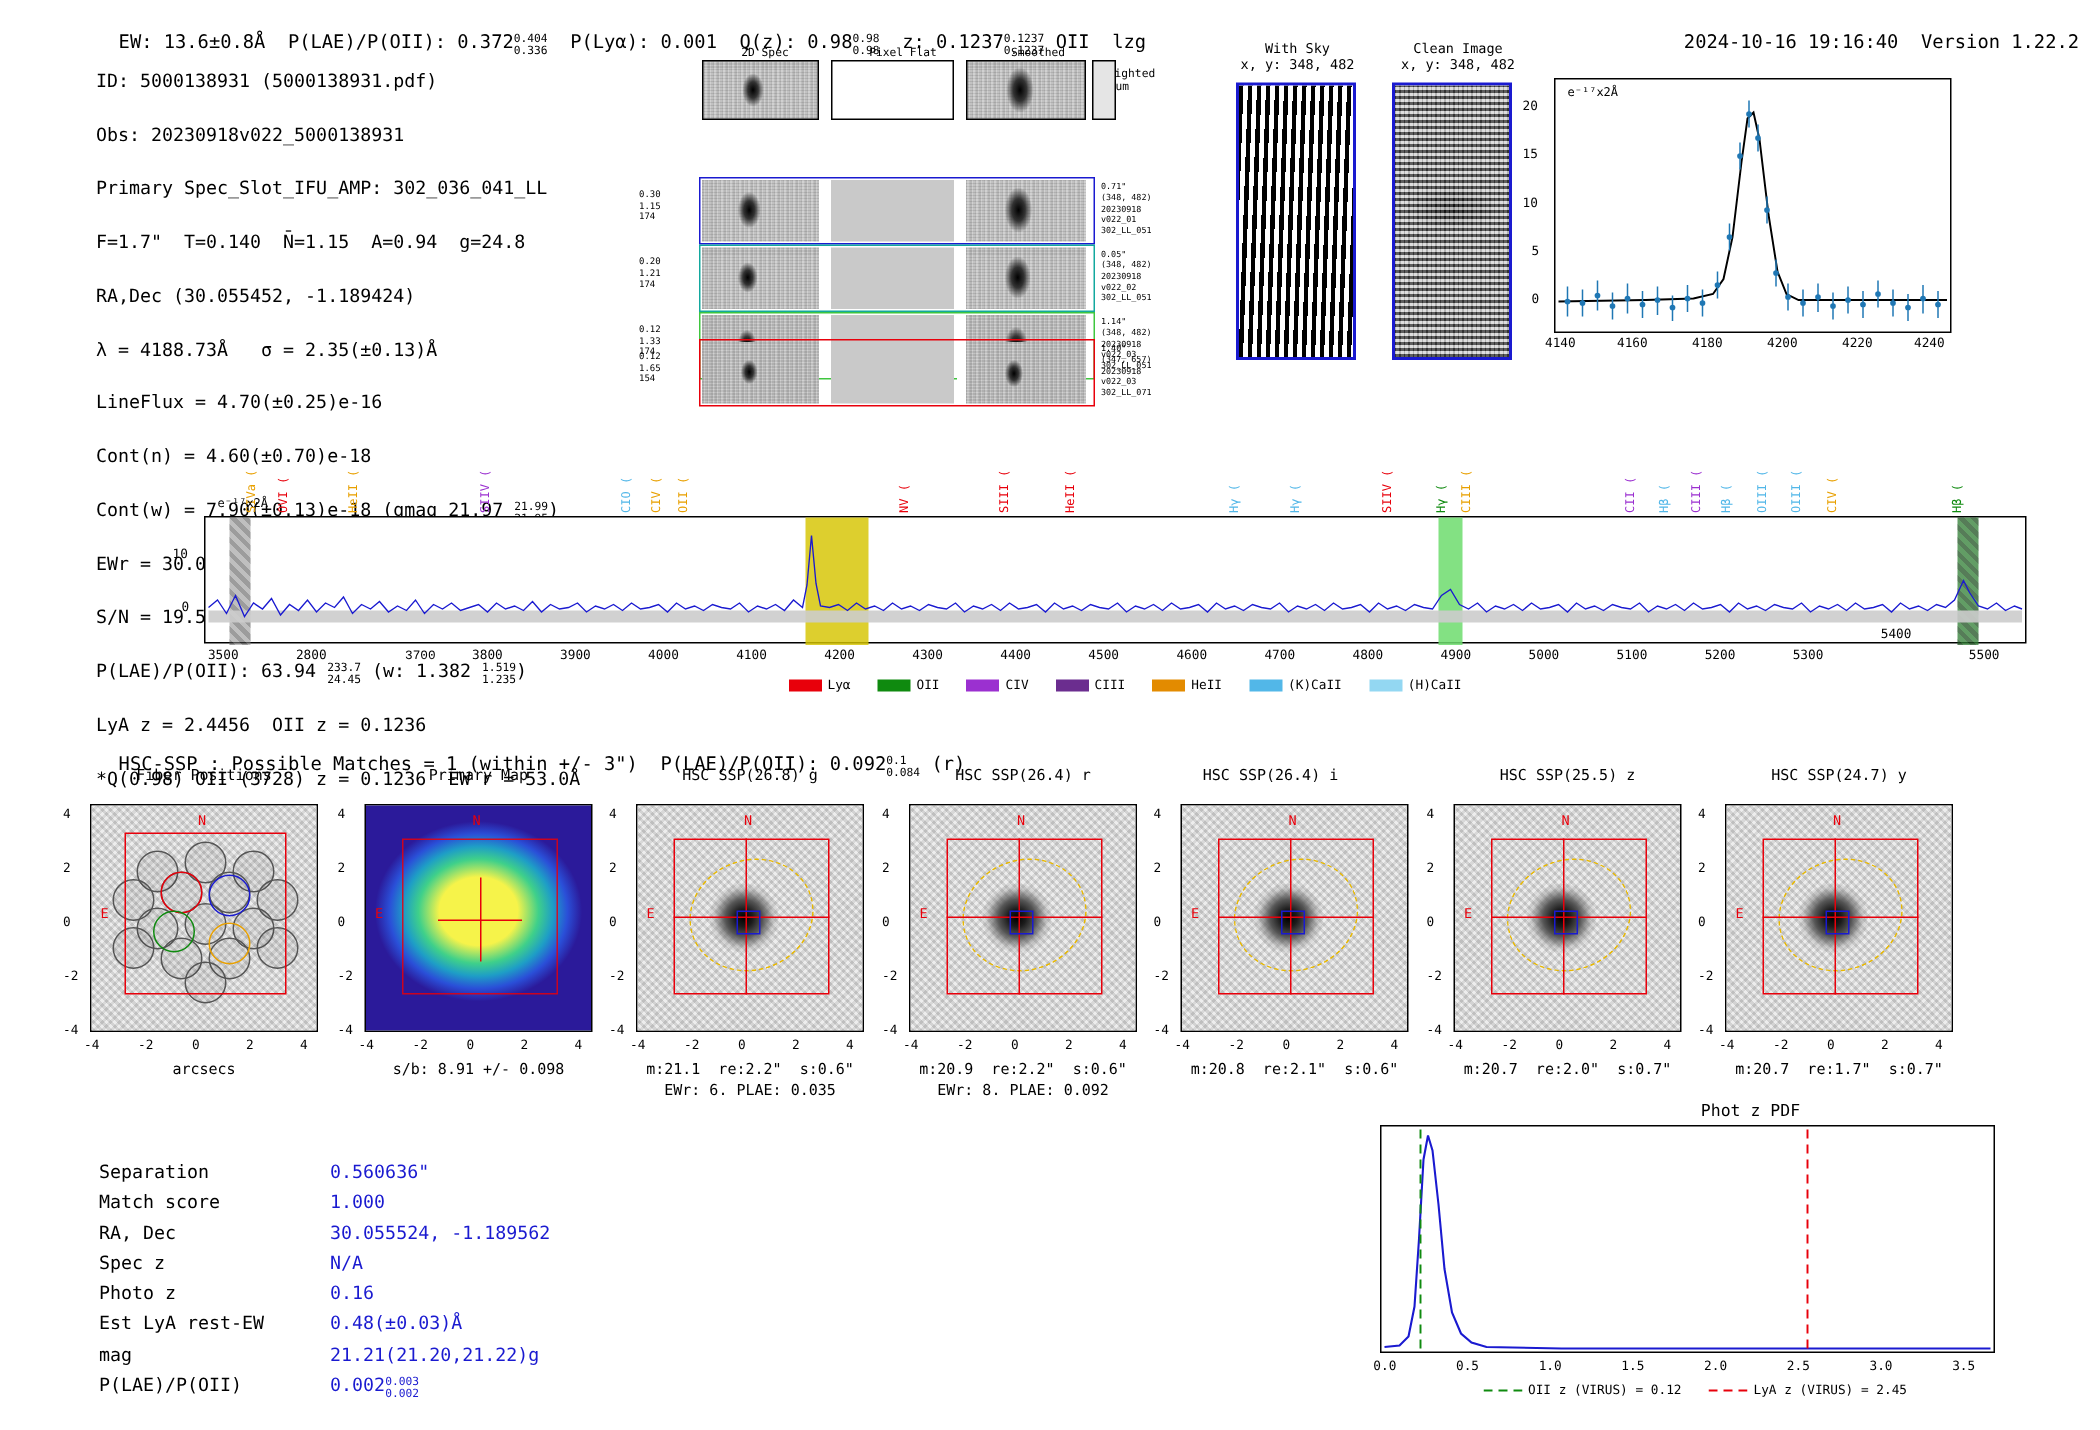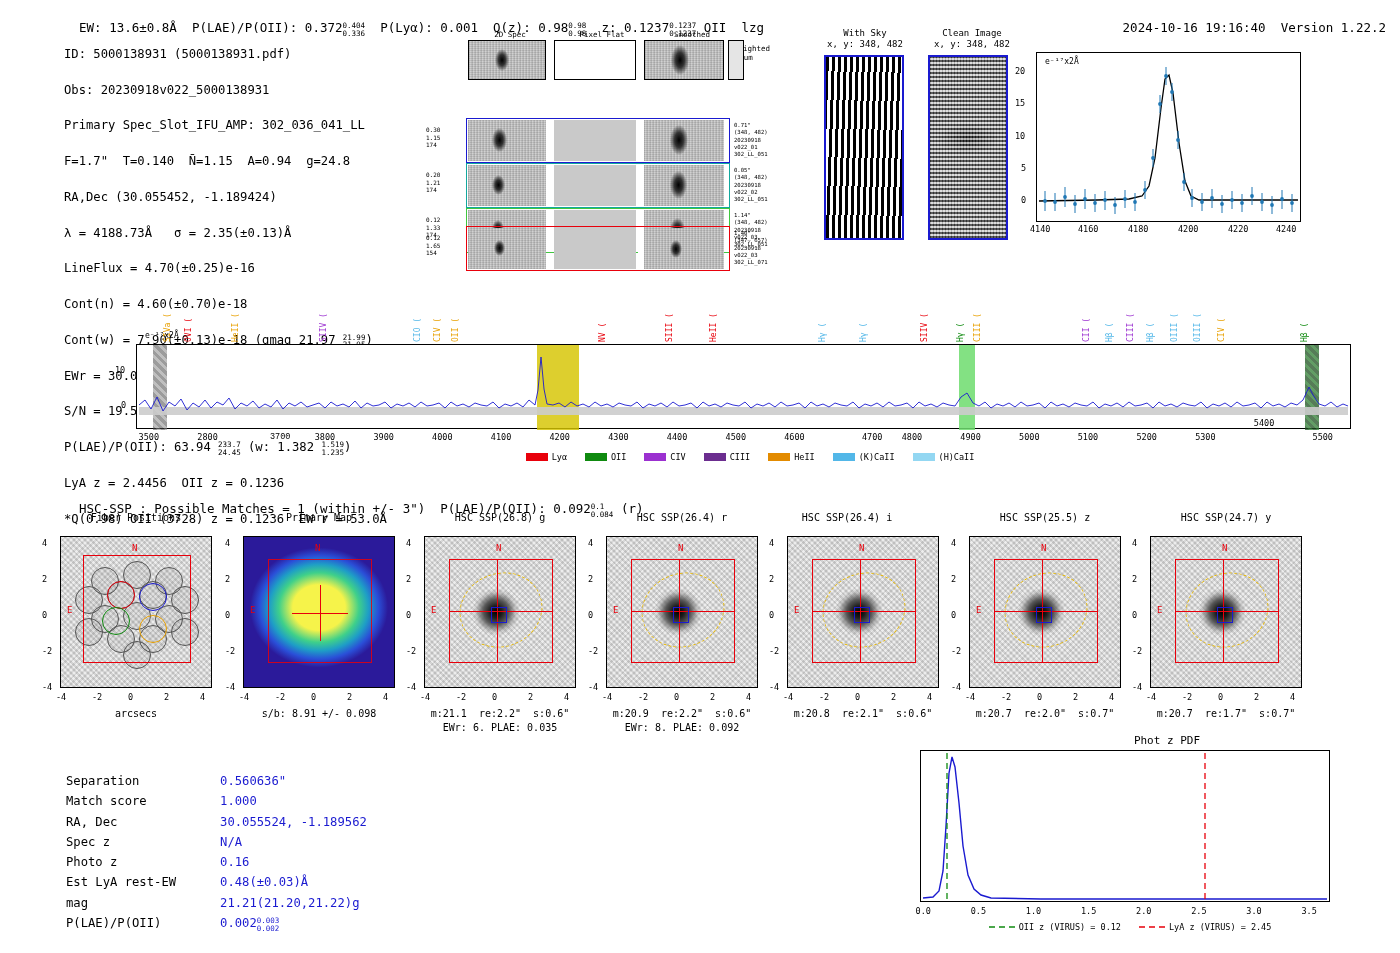--- a/index.html
+++ b/index.html
@@ -354,21 +354,21 @@
       <div class="tlab" style="left: 210px; top: 160px; font-family: Liberation Mono, monospace;">3700</div>
       <div class="tlab" style="left: 254.696px; top: 160px;">3800</div>
       <div class="tlab" style="left: 313.391px; top: 160px;">3900</div>
       <div class="tlab" style="left: 372.087px; top: 160px;">4000</div>
       <div class="tlab" style="left: 430.783px; top: 160px;">4100</div>
       <div class="tlab" style="left: 489.478px; top: 160px;">4200</div>
       <div class="tlab" style="left: 548.174px; top: 160px;">4300</div>
       <div class="tlab" style="left: 606.87px; top: 160px;">4400</div>
       <div class="tlab" style="left: 665.565px; top: 160px;">4500</div>
       <div class="tlab" style="left: 724.261px; top: 160px;">4600</div>
-      <div class="tlab" style="left: 782.957px; top: 160px; margin-left: 19px;">4700</div>
+      <div class="tlab" style="left: 782.957px; top: 160px;">4700</div>
       <div class="tlab" style="left: 841.652px; top: 160px;">4800</div>
       <div class="tlab" style="left: 900.348px; top: 160px;">4900</div>
       <div class="tlab" style="left: 959.043px; top: 160px;">5000</div>
       <div class="tlab" style="left: 1017.74px; top: 160px;">5100</div>
       <div class="tlab" style="left: 1076.43px; top: 160px;">5200</div>
       <div class="tlab" style="left: 1135.13px; top: 160px;">5300</div>
       <div class="tlab" style="left: 1193.83px; top: 146px;">5400</div>
       <div class="tlab" style="left: 1252.52px; top: 160px;">5500</div>
     </div>
 

